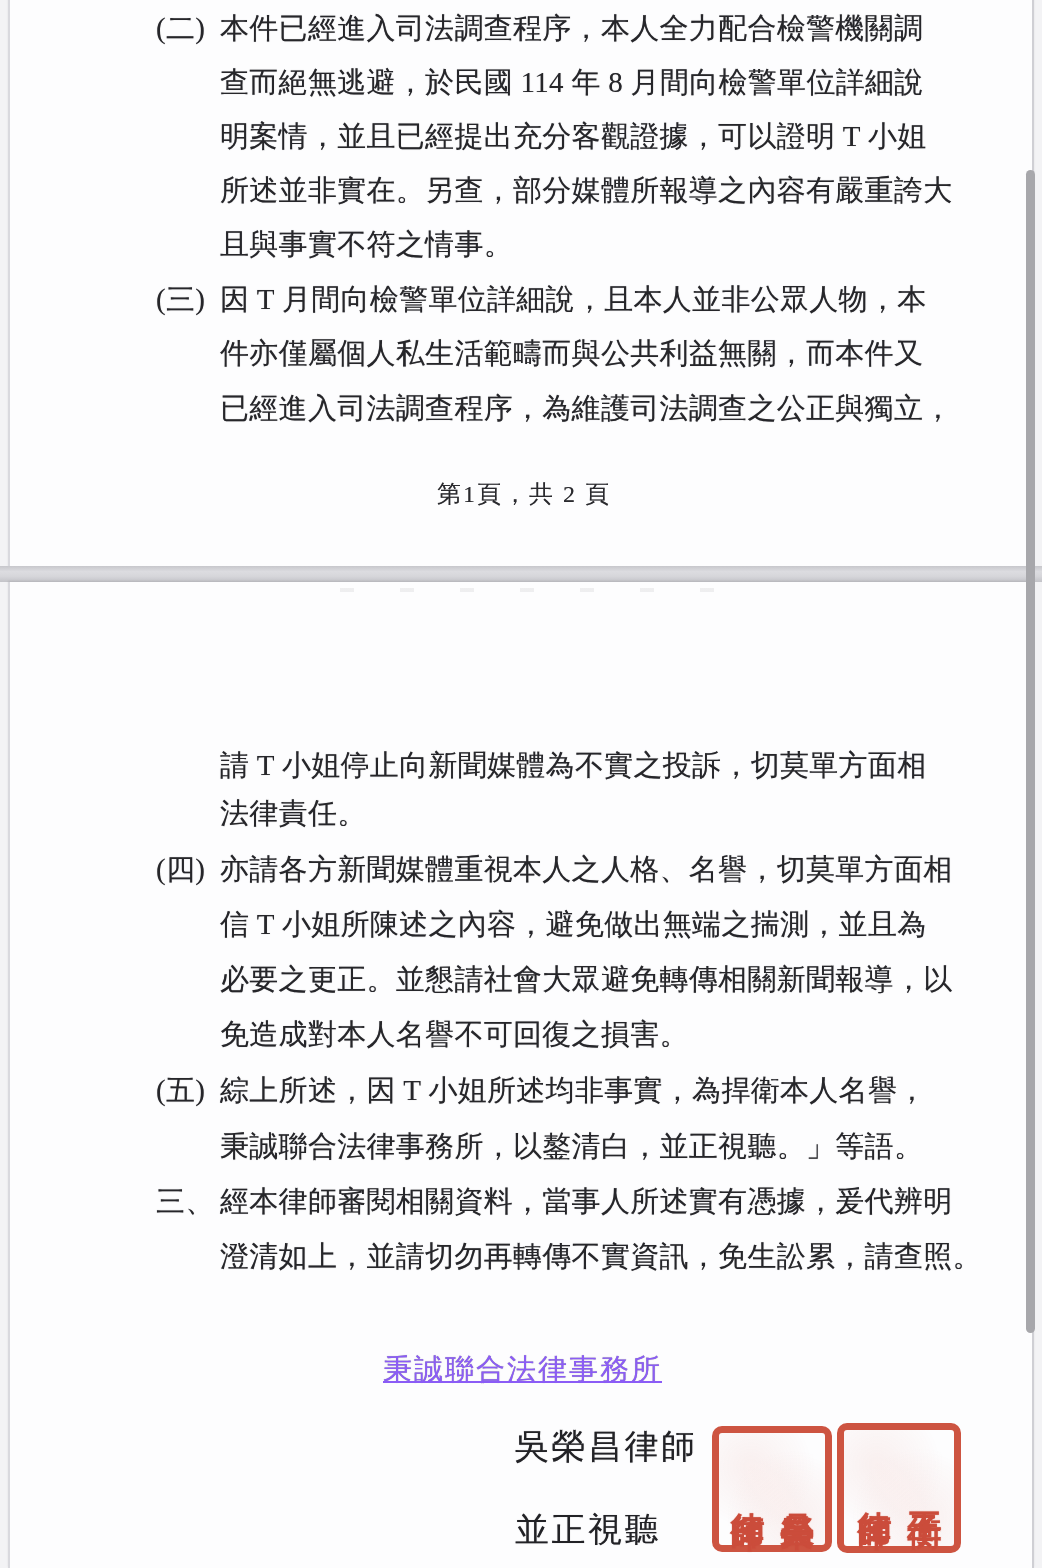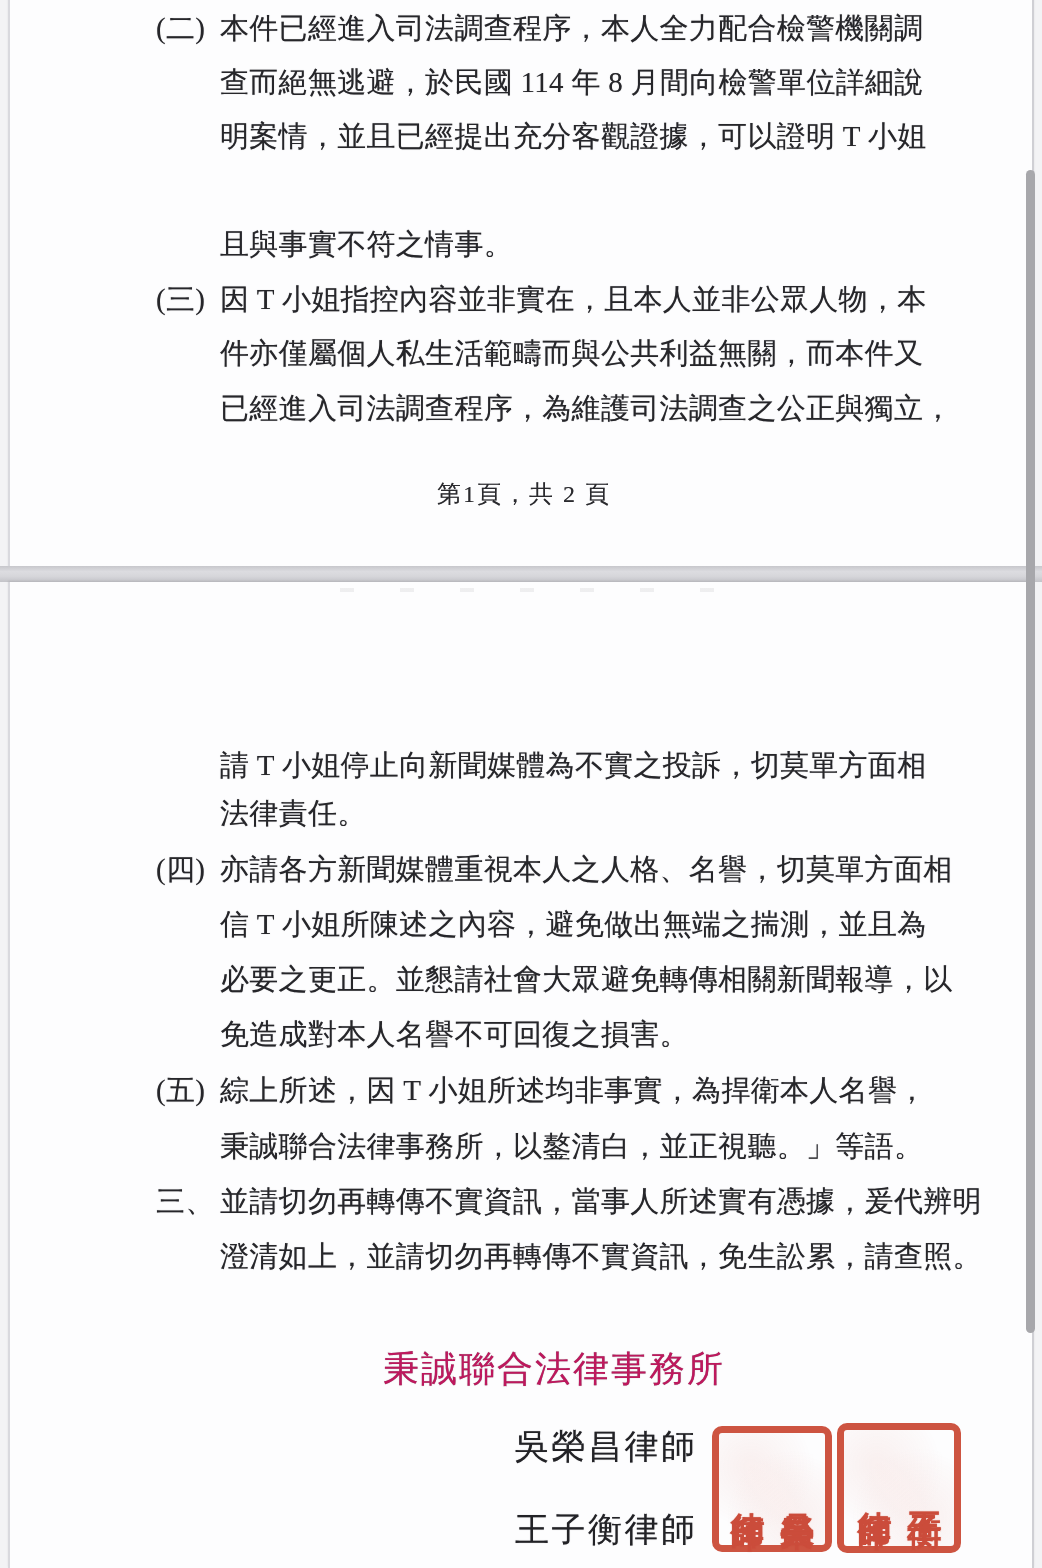--- a/index.html
+++ b/index.html
@@ -34,23 +34,24 @@
   }
   .marker{display:inline-block;width:64px;}
   .body-only{left:210px;}
   .footer-line{
     position:absolute;left:427px;font-size:24px;line-height:30px;
     color:#2a2a2e;letter-spacing:2px;white-space:nowrap;
     text-shadow:0 0 0.6px rgba(45,45,50,0.5);
   }
   .firm-line{
     position:absolute;left:373px;top:766px;
-    font-size:36px;line-height:42px;letter-spacing:2px;
-    color:#be185d;white-space:nowrap;
+    font-size:29px;line-height:42px;letter-spacing:2px;
+    color:#8b5cf6;white-space:nowrap;
     text-shadow:0 0 0.7px rgba(40,40,45,0.55);
+    text-decoration:underline;
   }
   .lawyer-line{
     position:absolute;left:505px;
     font-size:34px;line-height:42px;letter-spacing:2.5px;
     color:#222226;white-space:nowrap;
     text-shadow:0 0 0.7px rgba(40,40,45,0.55);
   }
   #lawyer1{top:844px;text-align:right;}
   #lawyer2{top:927px;}
   .seal{
@@ -89,45 +90,46 @@
 </style>
 </head>
 <body>
 
 <div id="viewer">
 
   <div class="page" id="page1">
     <div class="line" style="top:12px"><span class="marker">(二)</span><span>本件已經進入司法調查程序，本人全力配合檢警機關調</span></div>
     <div class="line body-only" style="top:66px"><span>查而絕無逃避，於民國 114 年 8 月間向檢警單位詳細說</span></div>
     <div class="line body-only" style="top:120px"><span>明案情，並且已經提出充分客觀證據，可以證明 T 小姐</span></div>
+    <div class="line body-only" style="top:174px"><span>所述並非實在。另查，部分媒體所報導之內容有嚴重誇大</span></div>
     <div class="line body-only" style="top:228px"><span>且與事實不符之情事。</span></div>
-    <div class="line" style="top:283px"><span class="marker">(三)</span><span>因 T 小姐指控內容並非實在，且本人並非公眾人物，本</span></div>
+    <div class="line" style="top:283px"><span class="marker">(三)</span><span>因 T 月間向檢警單位詳細說，且本人並非公眾人物，本</span></div>
     <div class="line body-only" style="top:337px"><span>件亦僅屬個人私生活範疇而與公共利益無關，而本件又</span></div>
     <div class="line body-only" style="top:392px"><span>已經進入司法調查程序，為維護司法調查之公正與獨立，</span></div>
     <div class="footer-line" style="top:481px">第1頁，共 2 頁</div>
   </div>
 
   <div id="page-separator"></div>
 
   <div class="page" id="page2">
     <div class="scan-artifact"></div>
     <div class="line body-only" style="top:165px"><span>請 T 小姐停止向新聞媒體為不實之投訴，切莫單方面相</span></div>
     <div class="line body-only" style="top:213px"><span>法律責任。</span></div>
     <div class="line" style="top:269px"><span class="marker">(四)</span><span>亦請各方新聞媒體重視本人之人格、名譽，切莫單方面相</span></div>
     <div class="line body-only" style="top:324px"><span>信 T 小姐所陳述之內容，避免做出無端之揣測，並且為</span></div>
     <div class="line body-only" style="top:379px"><span>必要之更正。並懇請社會大眾避免轉傳相關新聞報導，以</span></div>
     <div class="line body-only" style="top:434px"><span>免造成對本人名譽不可回復之損害。</span></div>
     <div class="line" style="top:490px"><span class="marker">(五)</span><span>綜上所述，因 T 小姐所述均非事實，為捍衛本人名譽，</span></div>
     <div class="line body-only" style="top:546px"><span>秉誠聯合法律事務所，以鏊清白，並正視聽。」等語。</span></div>
-    <div class="line" style="top:601px"><span class="marker">三、</span><span>並請切勿再轉傳不實資訊，當事人所述實有憑據，爰代辨明</span></div>
+    <div class="line" style="top:601px"><span class="marker">三、</span><span>經本律師審閱相關資料，當事人所述實有憑據，爰代辨明</span></div>
     <div class="line body-only" style="top:656px"><span>澄清如上，並請切勿再轉傳不實資訊，免生訟累，請查照。</span></div>
 
     <div class="firm-line">秉誠聯合法律事務所</div>
     <div class="lawyer-line" id="lawyer1">吳榮昌律師</div>
-    <div class="lawyer-line" id="lawyer2">王子衡律師</div>
+    <div class="lawyer-line" id="lawyer2">並正視聽</div>
 
     <div class="seal" id="seal1">
       <div class="seal-text">吳榮昌
 律師印</div>
     </div>
     <div class="seal" id="seal2">
       <div class="seal-text">王子衡
 律師印</div>
     </div>
   </div>

